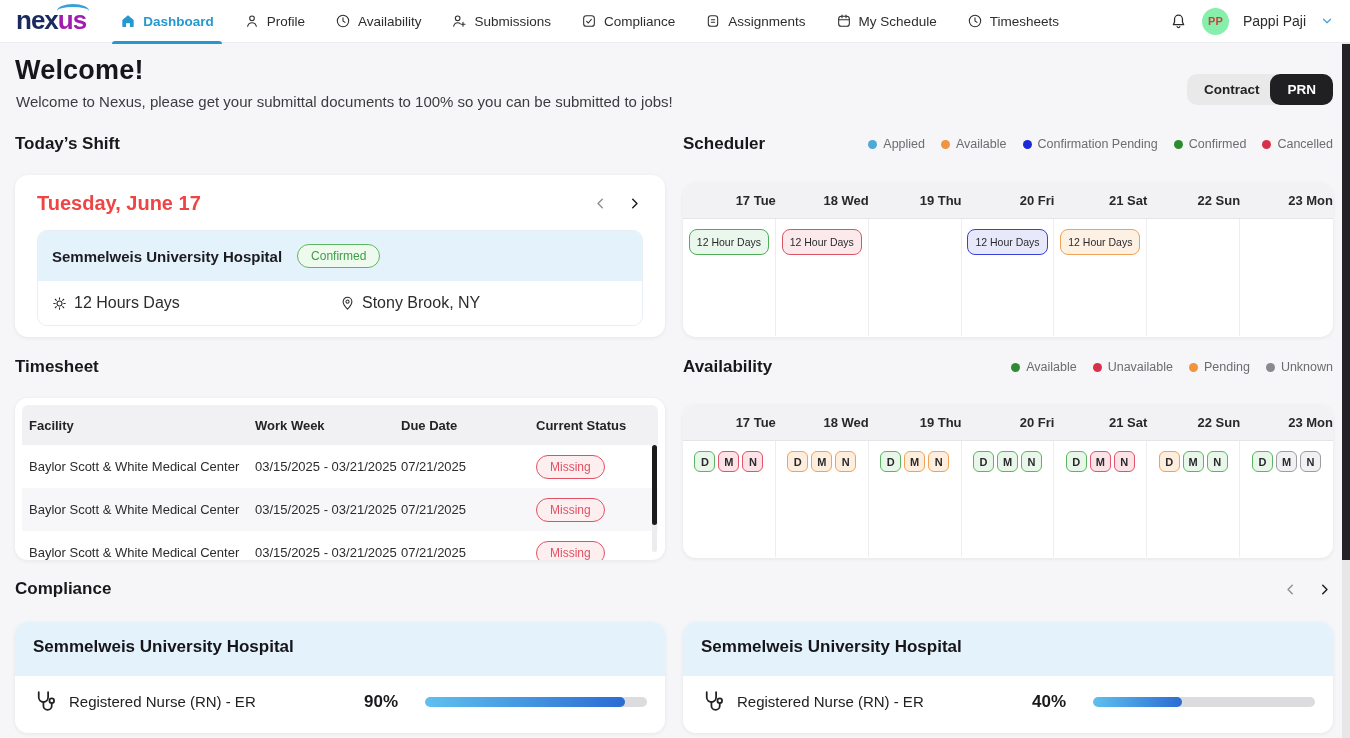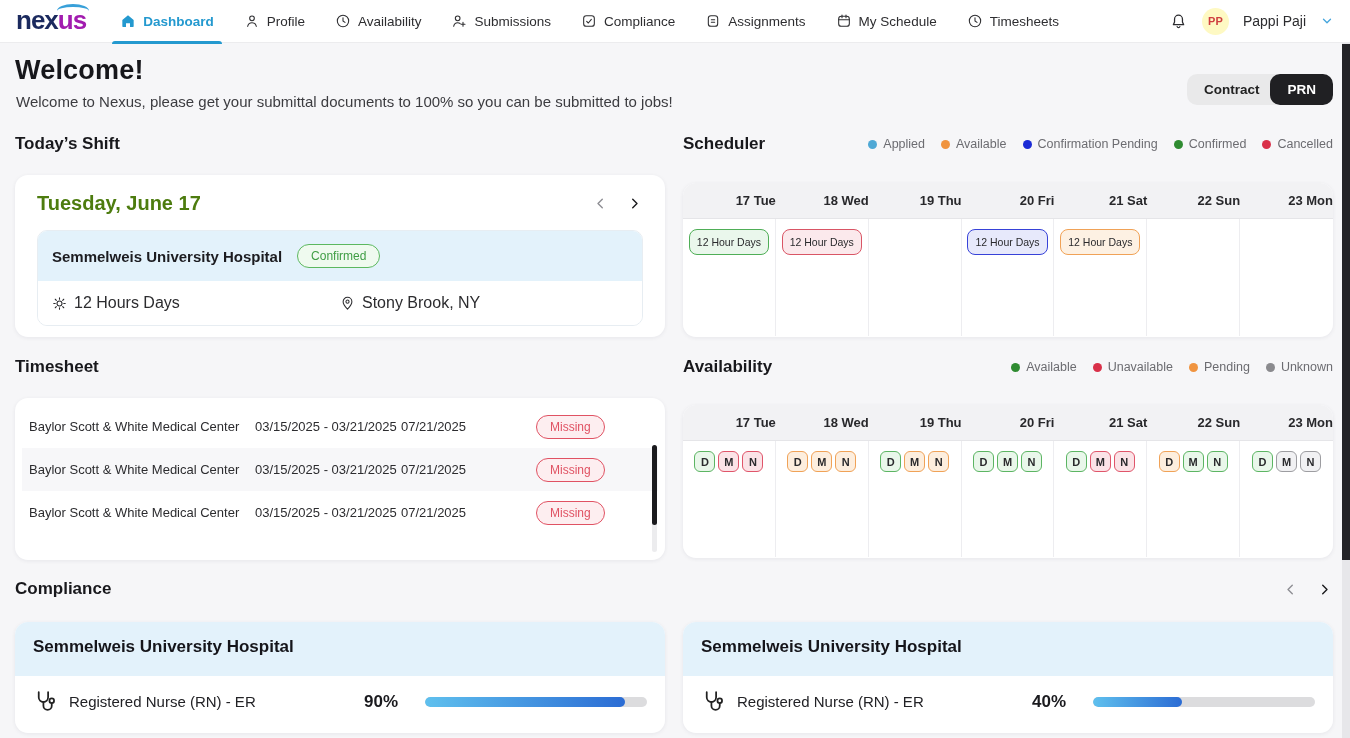--- a/index.html
+++ b/index.html
@@ -21,21 +21,21 @@
   .navmenu { display:flex; align-items:center; margin-left:34px; gap:30px; height:43px; }
   .navitem { display:flex; align-items:center; gap:7px; font-size:13.5px; color:#2e2e31;
     height:46px; position:relative; cursor:pointer; white-space:nowrap; }
   .navitem svg { width:16px; height:16px; stroke:#2e2e31; fill:none; stroke-width:1.6; stroke-linecap:round; stroke-linejoin:round;}
   .navitem.active { color:#2499cf; font-weight:bold; }
   .navitem.active svg { stroke:#2499cf; }
   .navitem.active::after { content:""; position:absolute; left:-8px; right:-8px; bottom:0;
     height:3px; background:#2499cf; border-radius:3px 3px 0 0; }
   .navright { margin-left:auto; display:flex; align-items:center; gap:14px; }
   .bell svg { width:19px; height:19px; stroke:#2a2a2e; fill:none; stroke-width:1.6; stroke-linecap:round; stroke-linejoin:round;}
-  .avatar { width:27px; height:27px; border-radius:50%; background:#fef9c3; color:#cf3f3f;
+  .avatar { width:27px; height:27px; border-radius:50%; background:#86efac; color:#cf3f3f;
     font-size:11px; font-weight:bold; display:flex; align-items:center; justify-content:center; }
   .username { font-size:14px; color:#2c2c2f; }
   .chev-dn svg { width:14px; height:14px; stroke:#45a5dd; fill:none; stroke-width:2.2; stroke-linecap:round; stroke-linejoin:round;}
 
   
   .welcome { position:absolute; top:55px; left:15px; }
   .welcome h1 { font-size:27px; font-weight:800; color:#17171b; letter-spacing:.2px; }
   .welcome p { font-size:15px; color:#3c3c40; margin-top:7px; margin-left:1px; }
   .seg { position:absolute; top:74px; right:17px; display:flex;align-items:flex-end; }
   .seg-btn { font-size:13.5px; font-weight:bold; padding:8px 17px; border:none; cursor:pointer; font-family:inherit; }
@@ -57,21 +57,21 @@
   .dot-applied { background:#4fa8d5; } .dot-scheduled { background:#f09440; }
   .dot-confpend { background:#1b2bd6; } .dot-confirmed { background:#2f8b31; }
   .dot-cancelled { background:#d93049; } .dot-available { background:#2f8b31; }
   .dot-unavailable { background:#d93049; } .dot-pending { background:#f09440; }
   .dot-unknown { background:#8a8a8e; }
 
   
   #todays-shift { top:131px; }
   #todays-shift .card { margin-top:18px; height:162px; padding:17px 22px 20px; }
   .shift-top { display:flex; align-items:center; justify-content:space-between; }
-  .shift-date { font-size:20px; font-weight:800; color:#4d7c0f; }
+  .shift-date { font-size:20px; font-weight:800; color:#ef4444; }
   .pager { display:flex; align-items:center; gap:17px; }
   .pager .pg svg { width:17px; height:17px; fill:none; stroke-width:2; stroke-linecap:round; stroke-linejoin:round; }
   .pg.dim svg { stroke:#8f8f94; } .pg.strong svg { stroke:#1b1b1e; }
   .shift-card { margin-top:15px; border:1px solid #e7edf2; border-radius:10px; overflow:hidden; cursor:pointer;}
   .shift-card-h { background:#e3f2fb; padding:13px 14px; display:flex; align-items:center; gap:15px; }
   .shift-fac { font-size:15px; font-weight:bold; color:#1c1c20; }
   .badge-confirmed { font-size:12px; color:#3f9d44; border:1px solid #5cb85f; background:#effaef;
     padding:4px 13px; border-radius:14px; }
   .shift-card-b { background:#fff; padding:13px 14px; display:grid; grid-template-columns:1fr 1fr; align-items:center; }
   .meta { display:flex; align-items:center; gap:7px; font-size:16px; color:#2c2c2f; }
@@ -340,20 +340,26 @@
       <div class="cal-cell"></div>
     </div>
   </div>
 </section>
 
 <section id="timesheet" class="section col-left">
   <div class="sec-head">
       <span class="sec-title">Timesheet</span>
     </div>
   <div class="card">
+    <div class="ts-grid ts-header">
+      <div>Facility</div>
+      <div>Work Week</div>
+      <div>Due Date</div>
+      <div>Current Status</div>
+    </div>
     <div class="ts-grid ts-row">
       <div>Baylor Scott &amp; White Medical Center</div>
       <div>03/15/2025 - 03/21/2025</div>
       <div>07/21/2025</div>
       <div><span class="badge-missing">Missing</span></div>
     </div>
     <div class="ts-grid ts-row alt">
       <div>Baylor Scott &amp; White Medical Center</div>
       <div>03/15/2025 - 03/21/2025</div>
       <div>07/21/2025</div>

